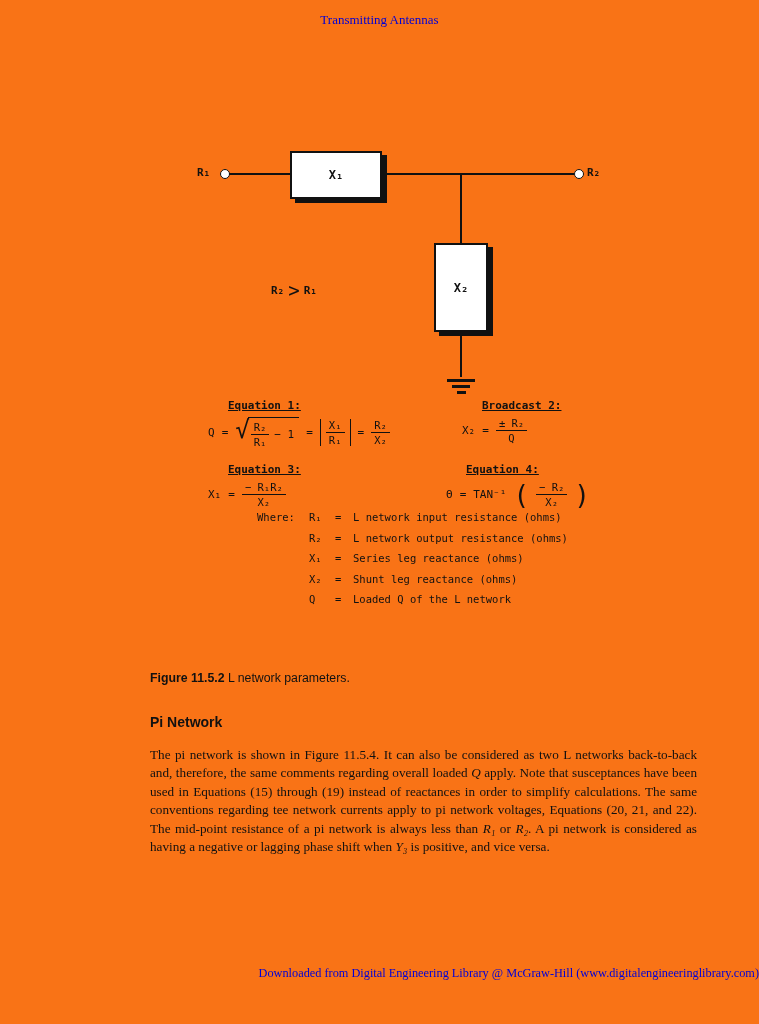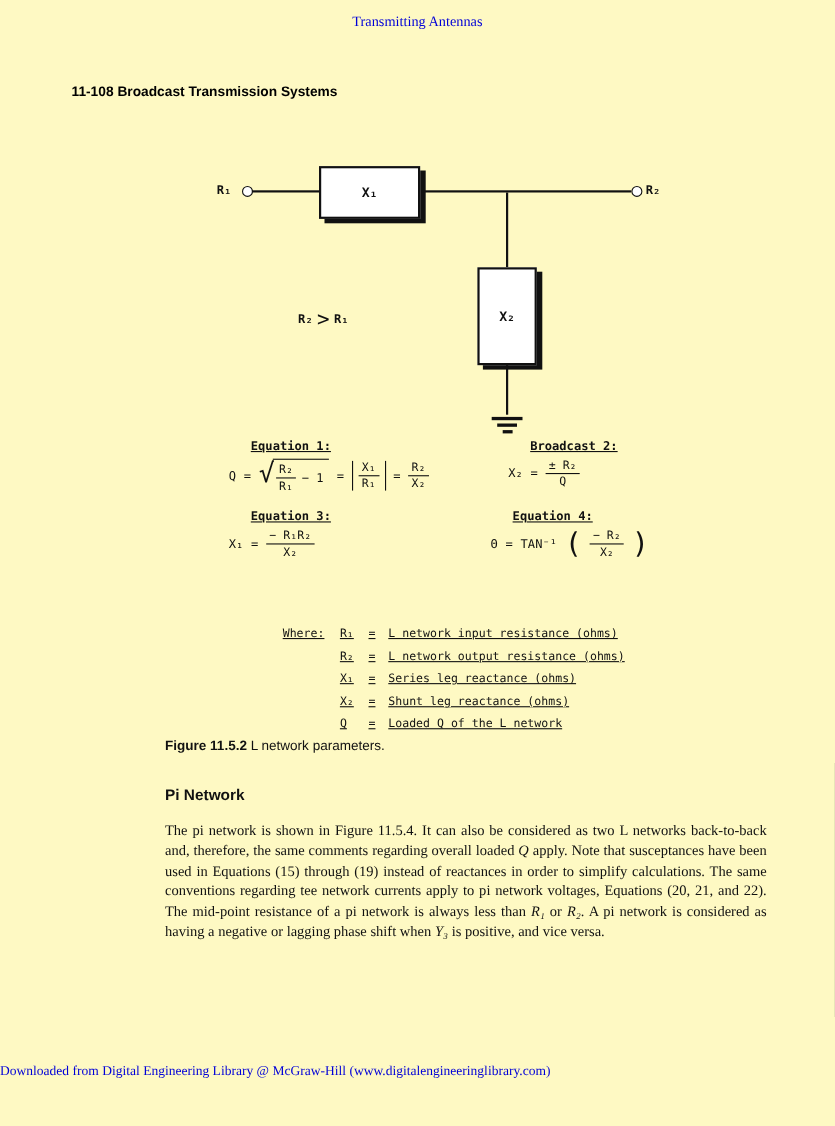--- a/index.html
+++ b/index.html
@@ -1,27 +1,27 @@
 <!DOCTYPE html>
 <html><head>
 <meta charset="utf-8">
 <style>
   html,body{margin:0;padding:0;background:#888;}
   #page{
-    position:relative;width:759px;height:1024px;background:#fef9c3;
+    position:relative;width:759px;height:1024px;background:#f97316;
     margin:0 auto;overflow:hidden;
     font-family:"Liberation Serif", serif;color:#111;
   }
   .abs{position:absolute;}
   
   #running-header{top:12px;left:0;width:100%;text-align:center;
     font:13px "Liberation Serif", serif;color:#0000d8;}
   #page-header{left:65px;top:76px;
     font:bold 12.5px "Liberation Sans", sans-serif;color:#000;}
-  #footer{left:0;top:967px;width:100%;text-align:left;color:#0000d8;
+  #footer{left:0;top:967px;width:100%;text-align:right;color:#0000d8;
     font:12.3px "Liberation Serif", serif;line-height:13.4px;}
   
   .wire{position:absolute;background:#111;}
   .nbox{position:absolute;background:#fff;border:2px solid #111;
     box-shadow:5px 4px 0 0 #111;display:flex;align-items:center;justify-content:center;
     font:bold 12px "DejaVu Sans Mono", monospace;}
   .term{position:absolute;width:8px;height:8px;border:1.5px solid #111;
     border-radius:50%;background:#fff;}
   .dlabel{position:absolute;font:bold 11px "DejaVu Sans Mono", monospace;}
   #ineq{left:271px;top:281px;display:flex;align-items:center;gap:4px;
@@ -37,42 +37,41 @@
   .frac .num{border-bottom:1.4px solid #111;padding:0 3px 1px 3px;}
   .frac .den{padding-top:1px;}
   .sqrt{display:inline-flex;align-items:stretch;}
   .radsign{font-size:24px;line-height:1.1;font-weight:400;margin-right:-2px;}
   .vinculum{border-top:1.6px solid #111;display:inline-flex;align-items:center;
     gap:5px;padding:3px 5px 0 3px;}
   .absbars{display:inline-flex;align-items:center;border-left:1.6px solid #111;
     border-right:1.6px solid #111;padding:0 5px;}
   .bigparen{font-size:26px;font-weight:300;line-height:1;}
   
-  #where{left:257px;top:570px;font:10.5px "DejaVu Sans Mono", monospace;text-decoration:underline;}
+  #where{left:257px;top:511px;font:10.5px "DejaVu Sans Mono", monospace;}
   .where-row{display:flex;margin-bottom:8.5px;align-items:baseline;}
   .where-lead{width:52px;}
   .where-sym{width:26px;}
   .where-eq{width:18px;}
   
   #caption{left:150px;top:671px;font:12.3px "Liberation Sans", sans-serif;}
   #caption .b{font-weight:bold;}
   #section-heading{left:150px;top:714px;
     font:bold 14px "Liberation Sans", sans-serif;}
   #body-paragraph{left:150px;top:746px;width:547px;text-align:justify;
     font:13.2px "Liberation Serif", serif;line-height:18.4px;}
   .var{font-style:italic;}
 </style>
 </head>
 <body>
 
 <div id="page">
 
   <div class="abs" id="running-header">Transmitting Antennas</div>
 
-  <div class="abs" id="page-header">11-108 Broadcast Transmission Systems</div>
 
   <div>
     <div class="dlabel" style="left:197px;top:166px;">R₁</div>
     <div class="term" style="left:220px;top:169px;"></div>
     <div class="wire" style="left:229px;top:173px;width:61px;height:2px;"></div>
 
     <div class="nbox" style="left:290px;top:151px;width:88px;height:44px;">
       <span>X₁</span>
     </div>
 

